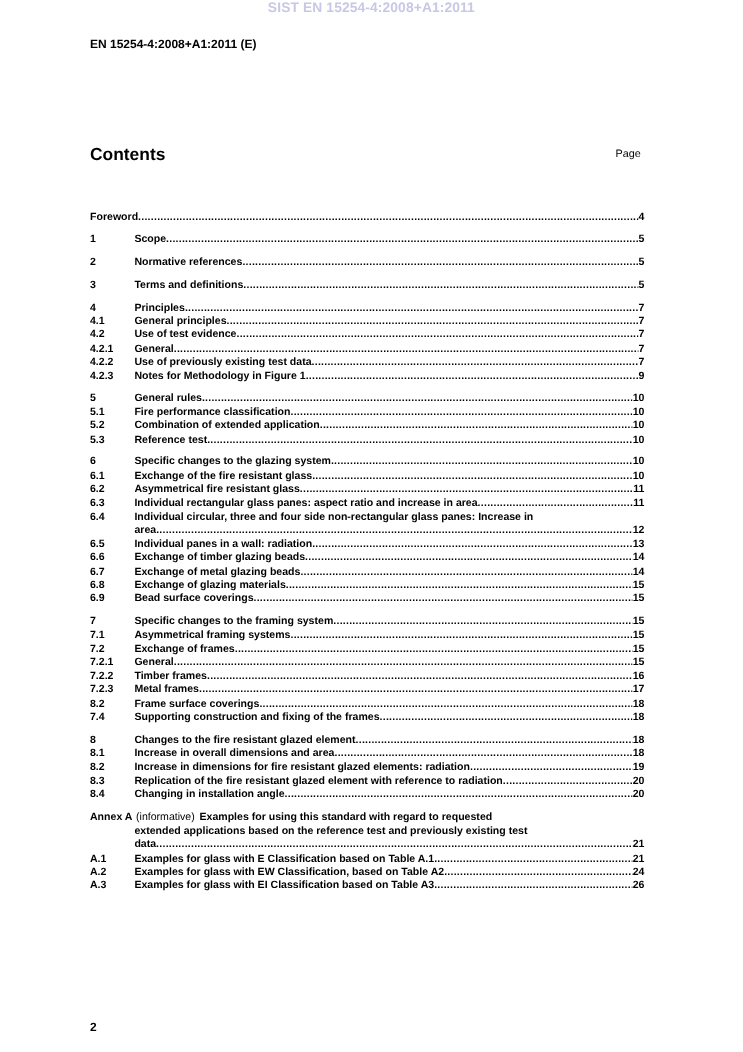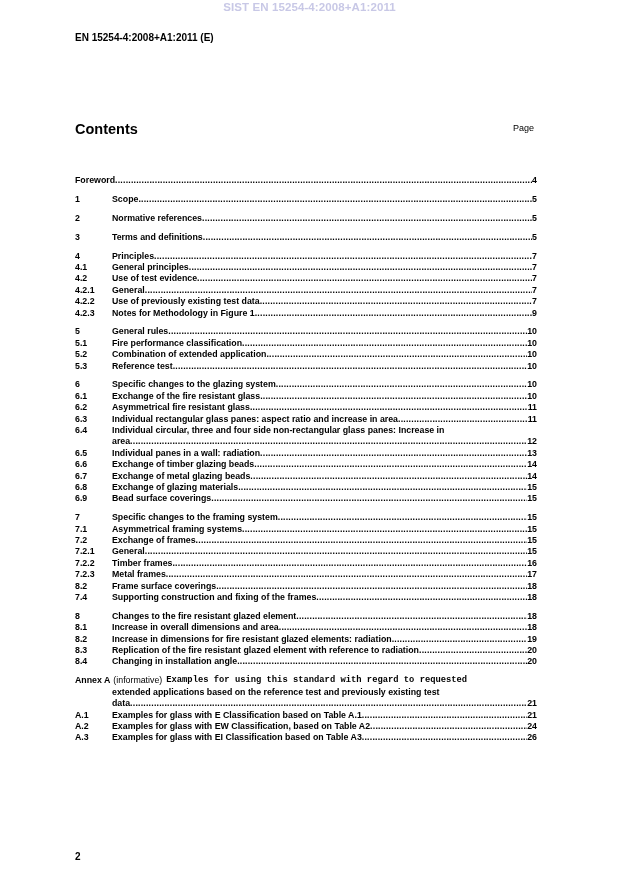--- a/index.html
+++ b/index.html
@@ -256,21 +256,21 @@
         <span class="num">8.4</span>
         <span class="title">Changing in installation angle</span>
         <span class="dots"></span>
         <span class="pg">20</span>
       </div>
     </div>
   <div id="toc-annex" style="margin-top:7.5px;">
     <div class="wraprow">
       <span>Annex A</span>
       <span class="normal" style="margin-left:3px;text-align:right;">(informative)</span>
-      <span style="margin-left:4px;font-family:Liberation Mono, monospace;">Examples for using this standard with regard to requested</span>
+      <span style="margin-left:4px;">Examples for using this standard with regard to requested</span>
     </div>
     <div class="wraprow indent">
       <span>extended applications based on the reference test and previously existing test</span>
     </div>
     <div class="row indent">
       <span class="title">data</span>
       <span class="dots"></span>
       <span class="pg">21</span>
     </div>
     <div id="annex-entries">

